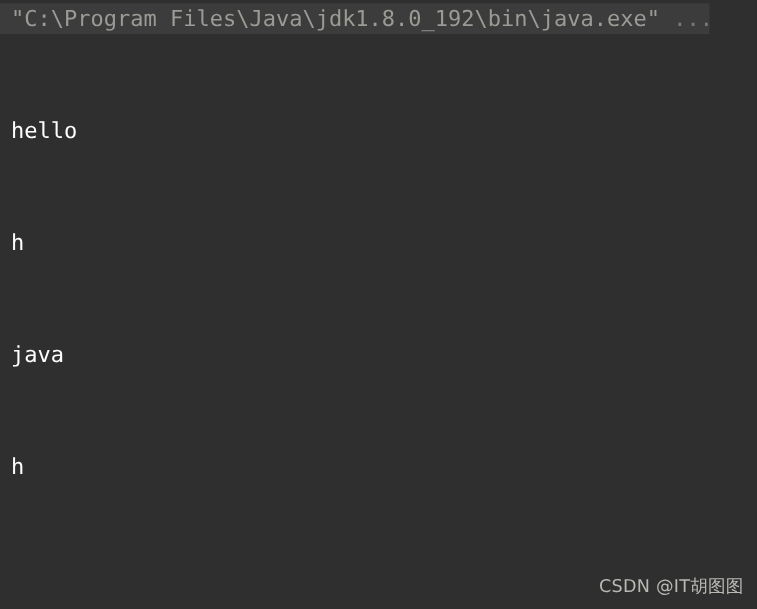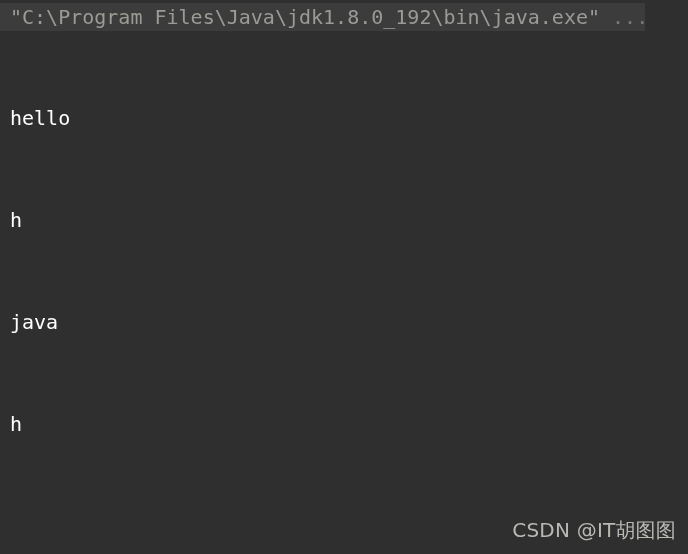--- a/index.html
+++ b/index.html
@@ -63,21 +63,21 @@
     height: 34px;
     color: #ffffff;
   }
 
   
   #watermark {
     position: absolute;
     right: 12px;
     bottom: 10px;
     font-family: "DejaVu Sans", "Liberation Sans", sans-serif;
-    font-size: 20px;
+    font-size: 16px;
     color: #b9b9b4;
     white-space: pre;
     letter-spacing: 0.2px;
   }
 </style>
 </head>
 <body>
 
 <div id="console-window">
 

